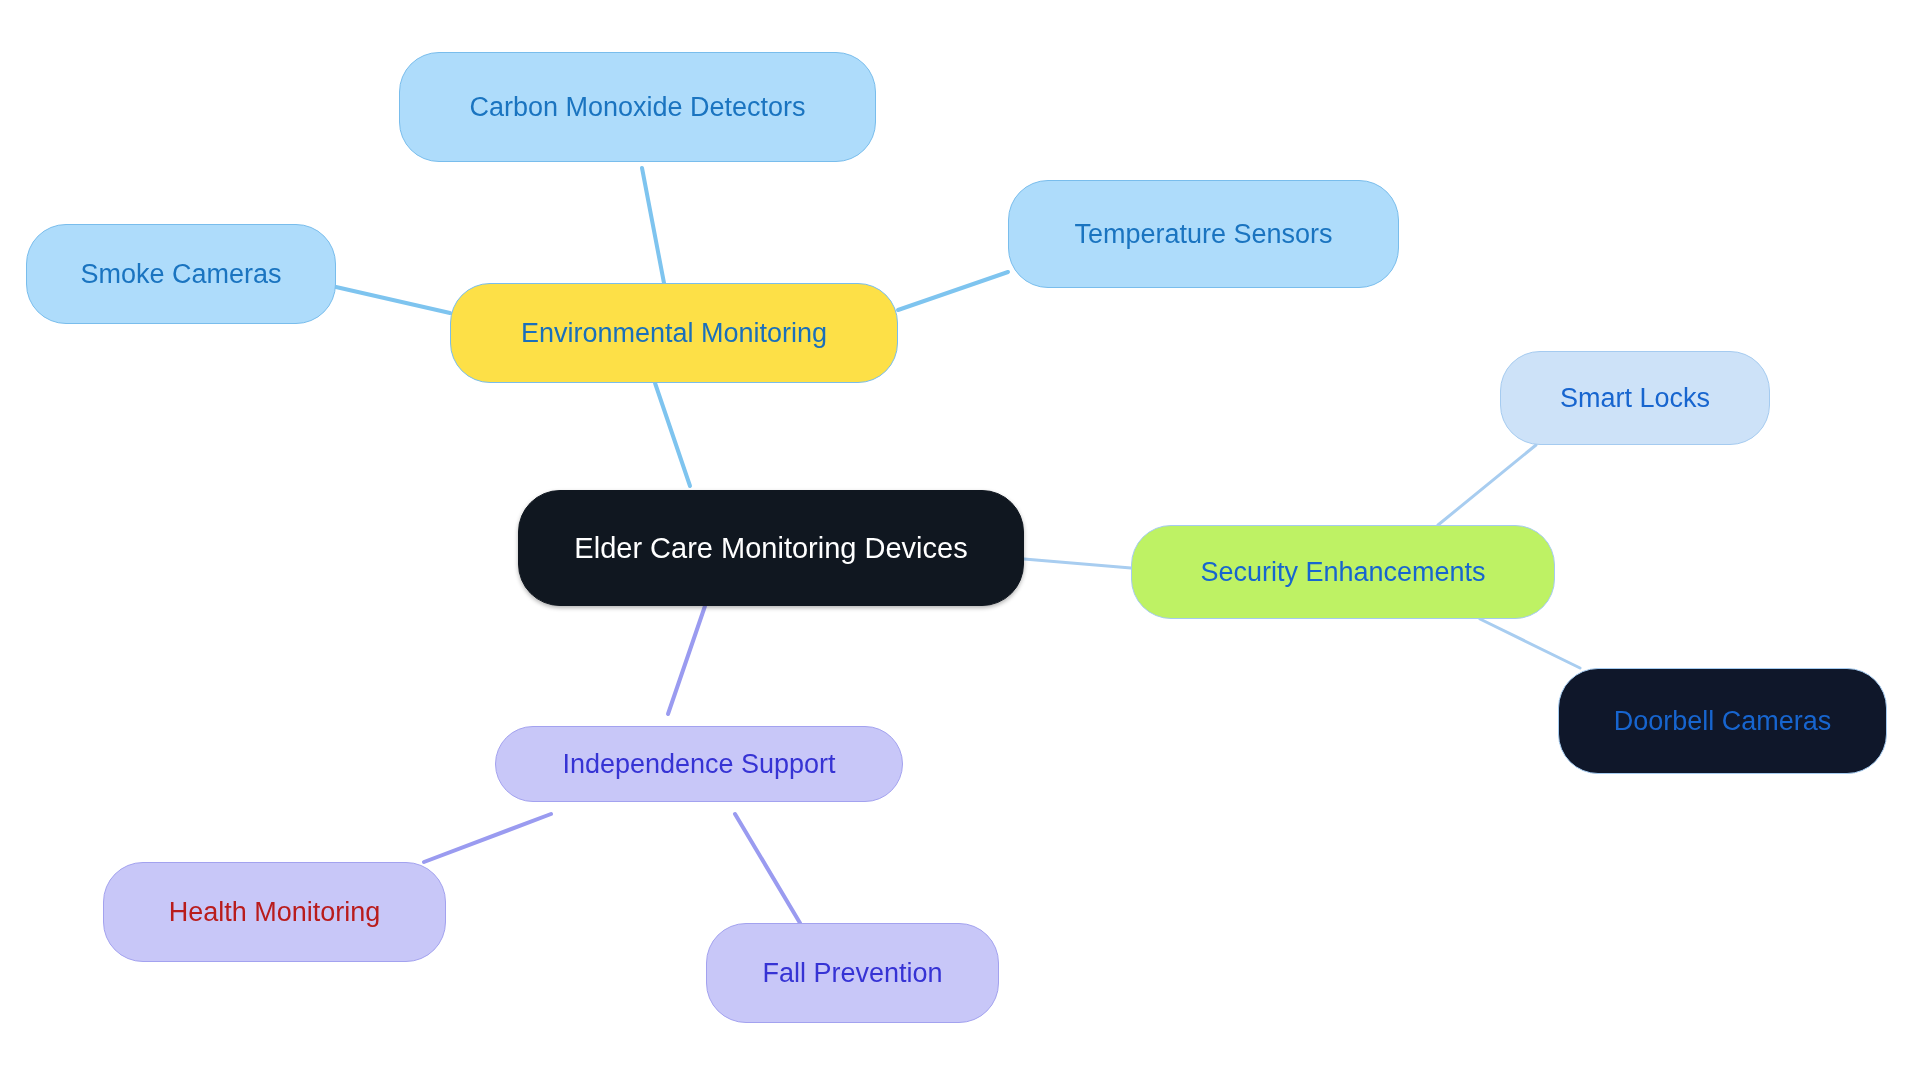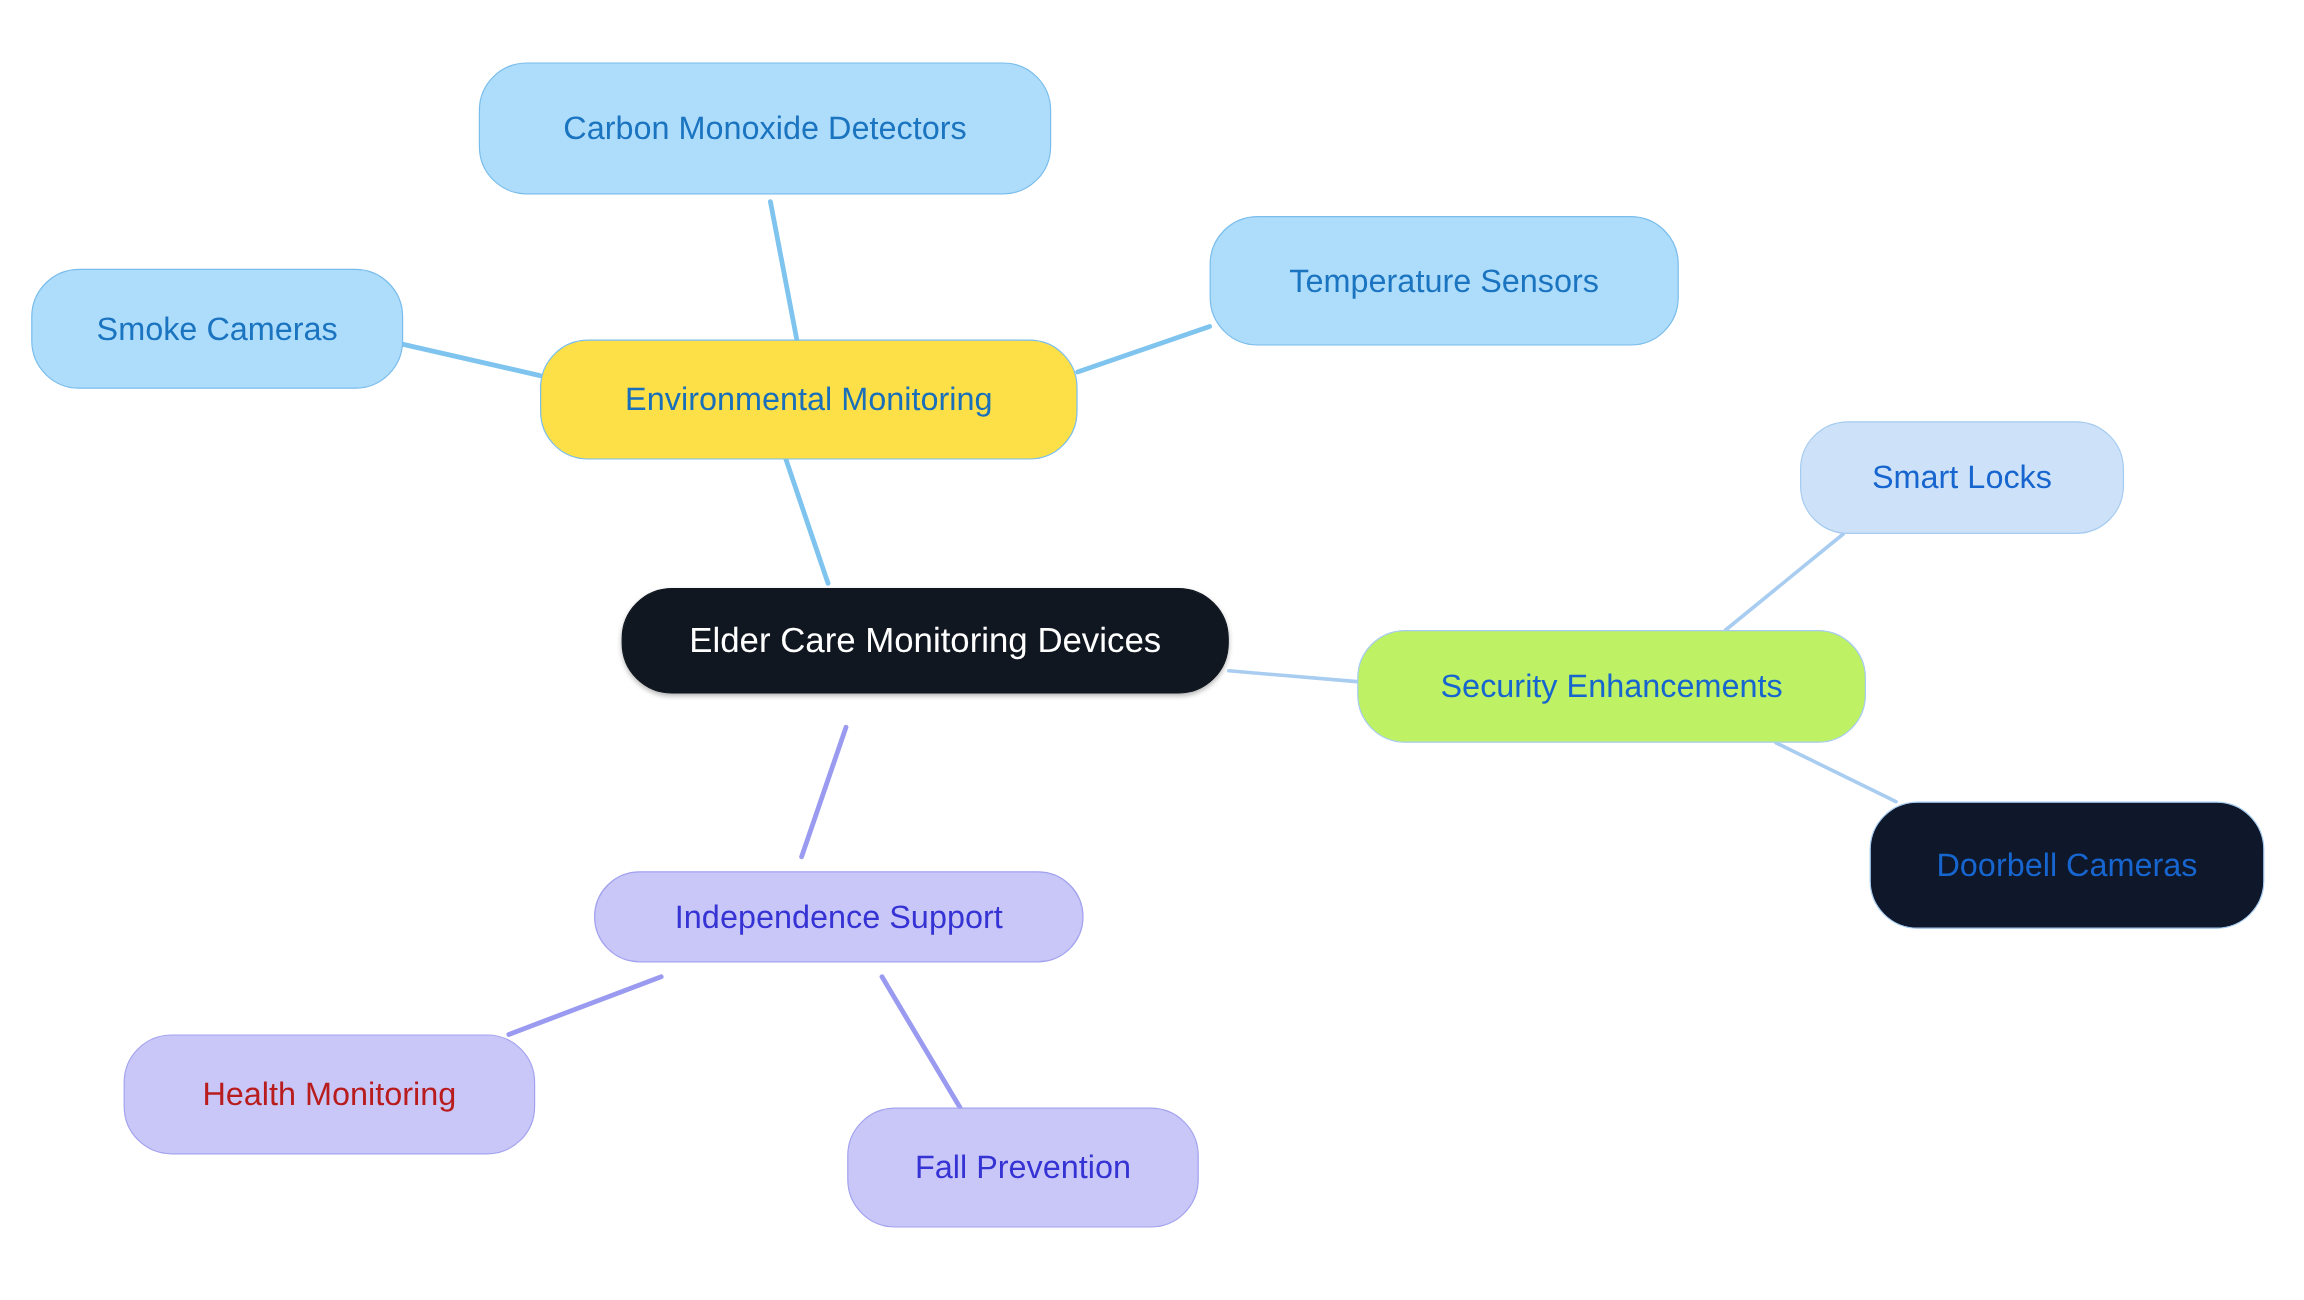--- a/index.html
+++ b/index.html
@@ -88,21 +88,21 @@
       <line x1="898" y1="310" x2="1008" y2="272" stroke="#7ec4ef" stroke-width="4" stroke-linecap="round"></line>
       <line x1="1024" y1="559" x2="1131" y2="568" stroke="#a8cdf0" stroke-width="3" stroke-linecap="round"></line>
       <line x1="1438" y1="525" x2="1536" y2="445" stroke="#a8cdf0" stroke-width="3" stroke-linecap="round"></line>
       <line x1="1480" y1="619" x2="1580" y2="668" stroke="#a8cdf0" stroke-width="3" stroke-linecap="round"></line>
       <line x1="705" y1="606" x2="668" y2="714" stroke="#9a9bf0" stroke-width="4" stroke-linecap="round"></line>
       <line x1="551" y1="814" x2="424" y2="862" stroke="#9a9bf0" stroke-width="4" stroke-linecap="round"></line>
       <line x1="735" y1="814" x2="800" y2="923" stroke="#9a9bf0" stroke-width="4" stroke-linecap="round"></line>
     </svg>
 
   <div id="node-layer">
-      <div class="node node-root" style="left: 518px; top: 490px; width: 506px; height: 88px; background: rgb(16, 23, 32); color: rgb(255, 255, 255);">
+      <div class="node node-root" style="left: 518px; top: 490px; width: 506px; height: 116px; background: rgb(16, 23, 32); color: rgb(255, 255, 255);">
         <span class="node-label ">Elder Care Monitoring Devices</span>
       </div>
       <div class="node node-blue" style="left: 450px; top: 283px; width: 448px; height: 100px; background: #fde047; border-color: rgb(121, 189, 236); color: rgb(26, 111, 187);">
         <span class="node-label fs-branch">Environmental Monitoring</span>
       </div>
       <div class="node node-blue-leaf" style="left: 399px; top: 52px; width: 477px; height: 110px; background: rgb(174, 220, 251); border-color: rgb(121, 189, 236); color: rgb(26, 116, 192);">
         <span class="node-label fs-leaf">Carbon Monoxide Detectors</span>
       </div>
       <div class="node node-blue-leaf" style="left: 26px; top: 224px; width: 310px; height: 100px; background: rgb(174, 220, 251); border-color: rgb(121, 189, 236); color: rgb(26, 116, 192);">
         <span class="node-label fs-leaf">Smoke Cameras</span>

